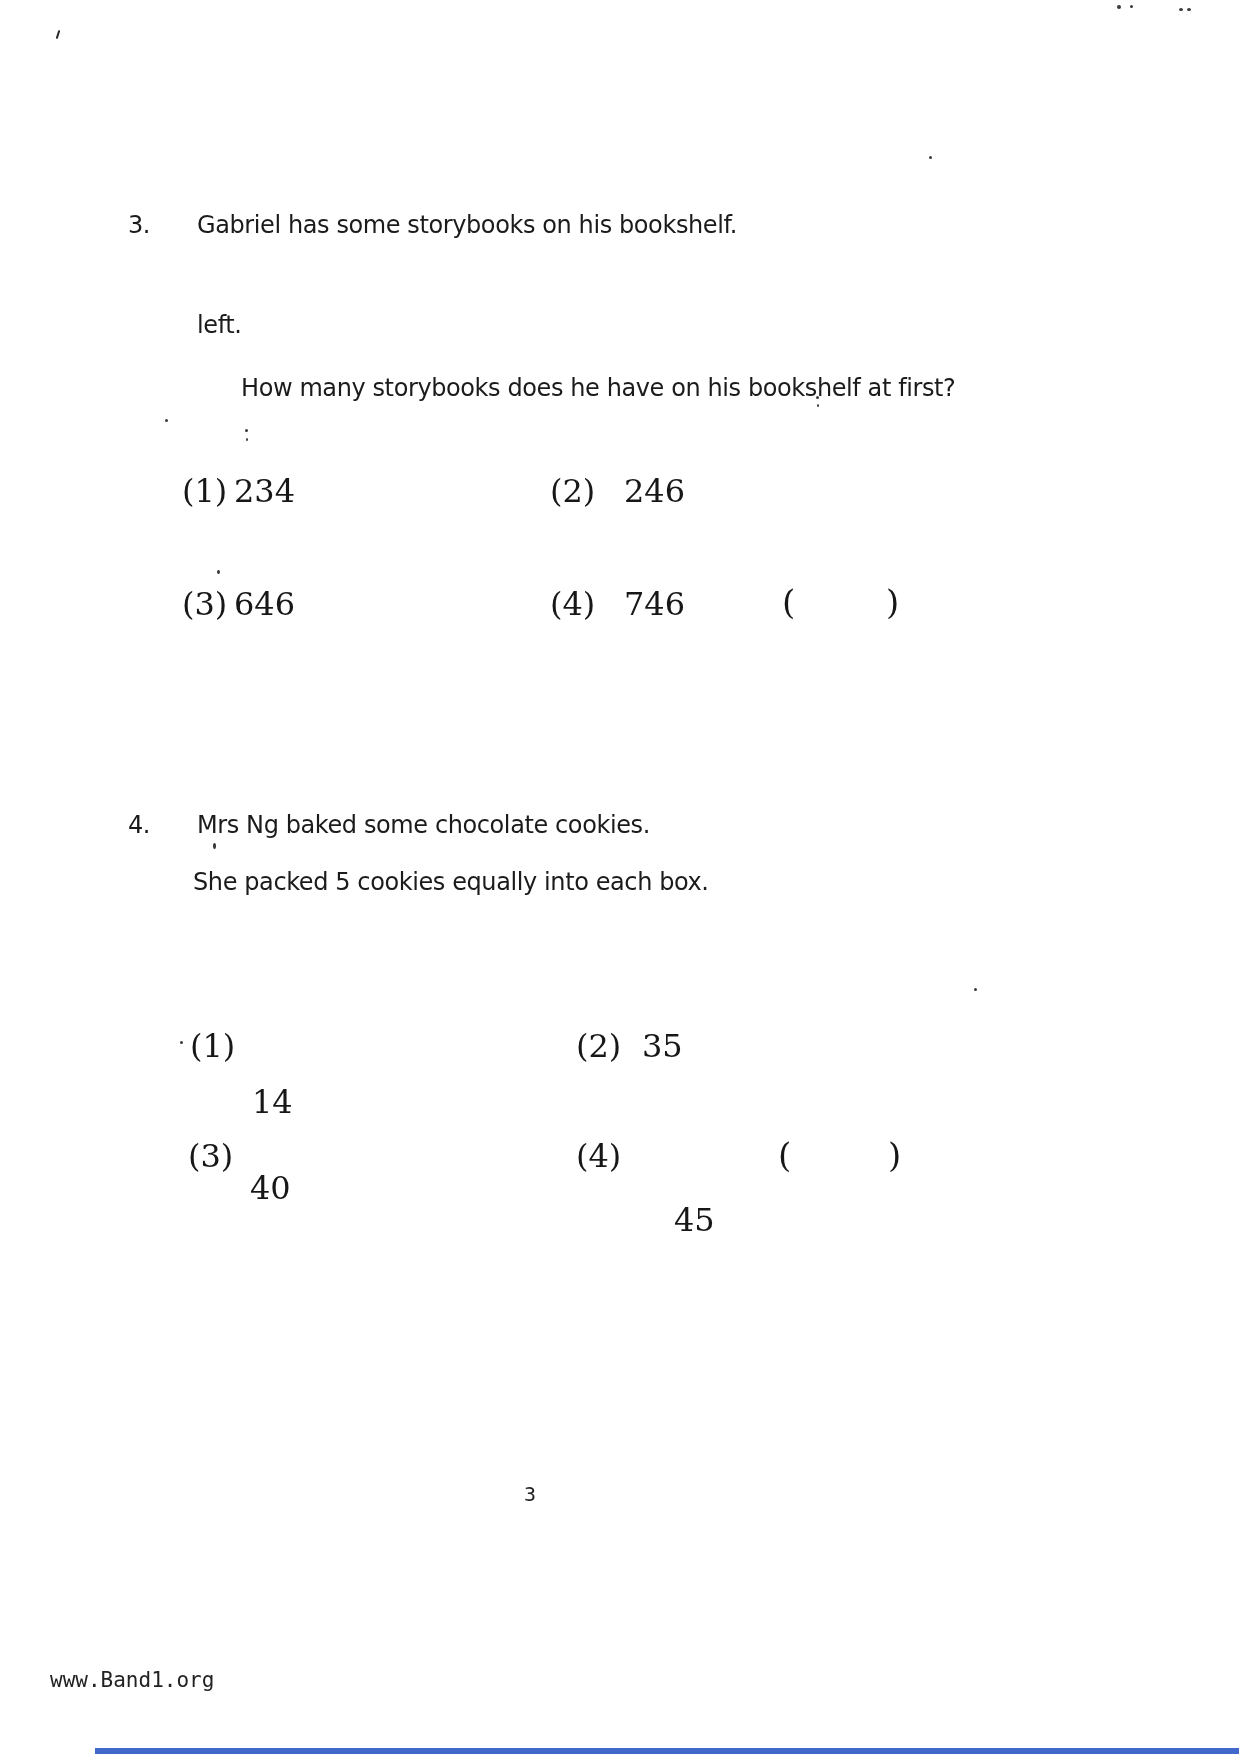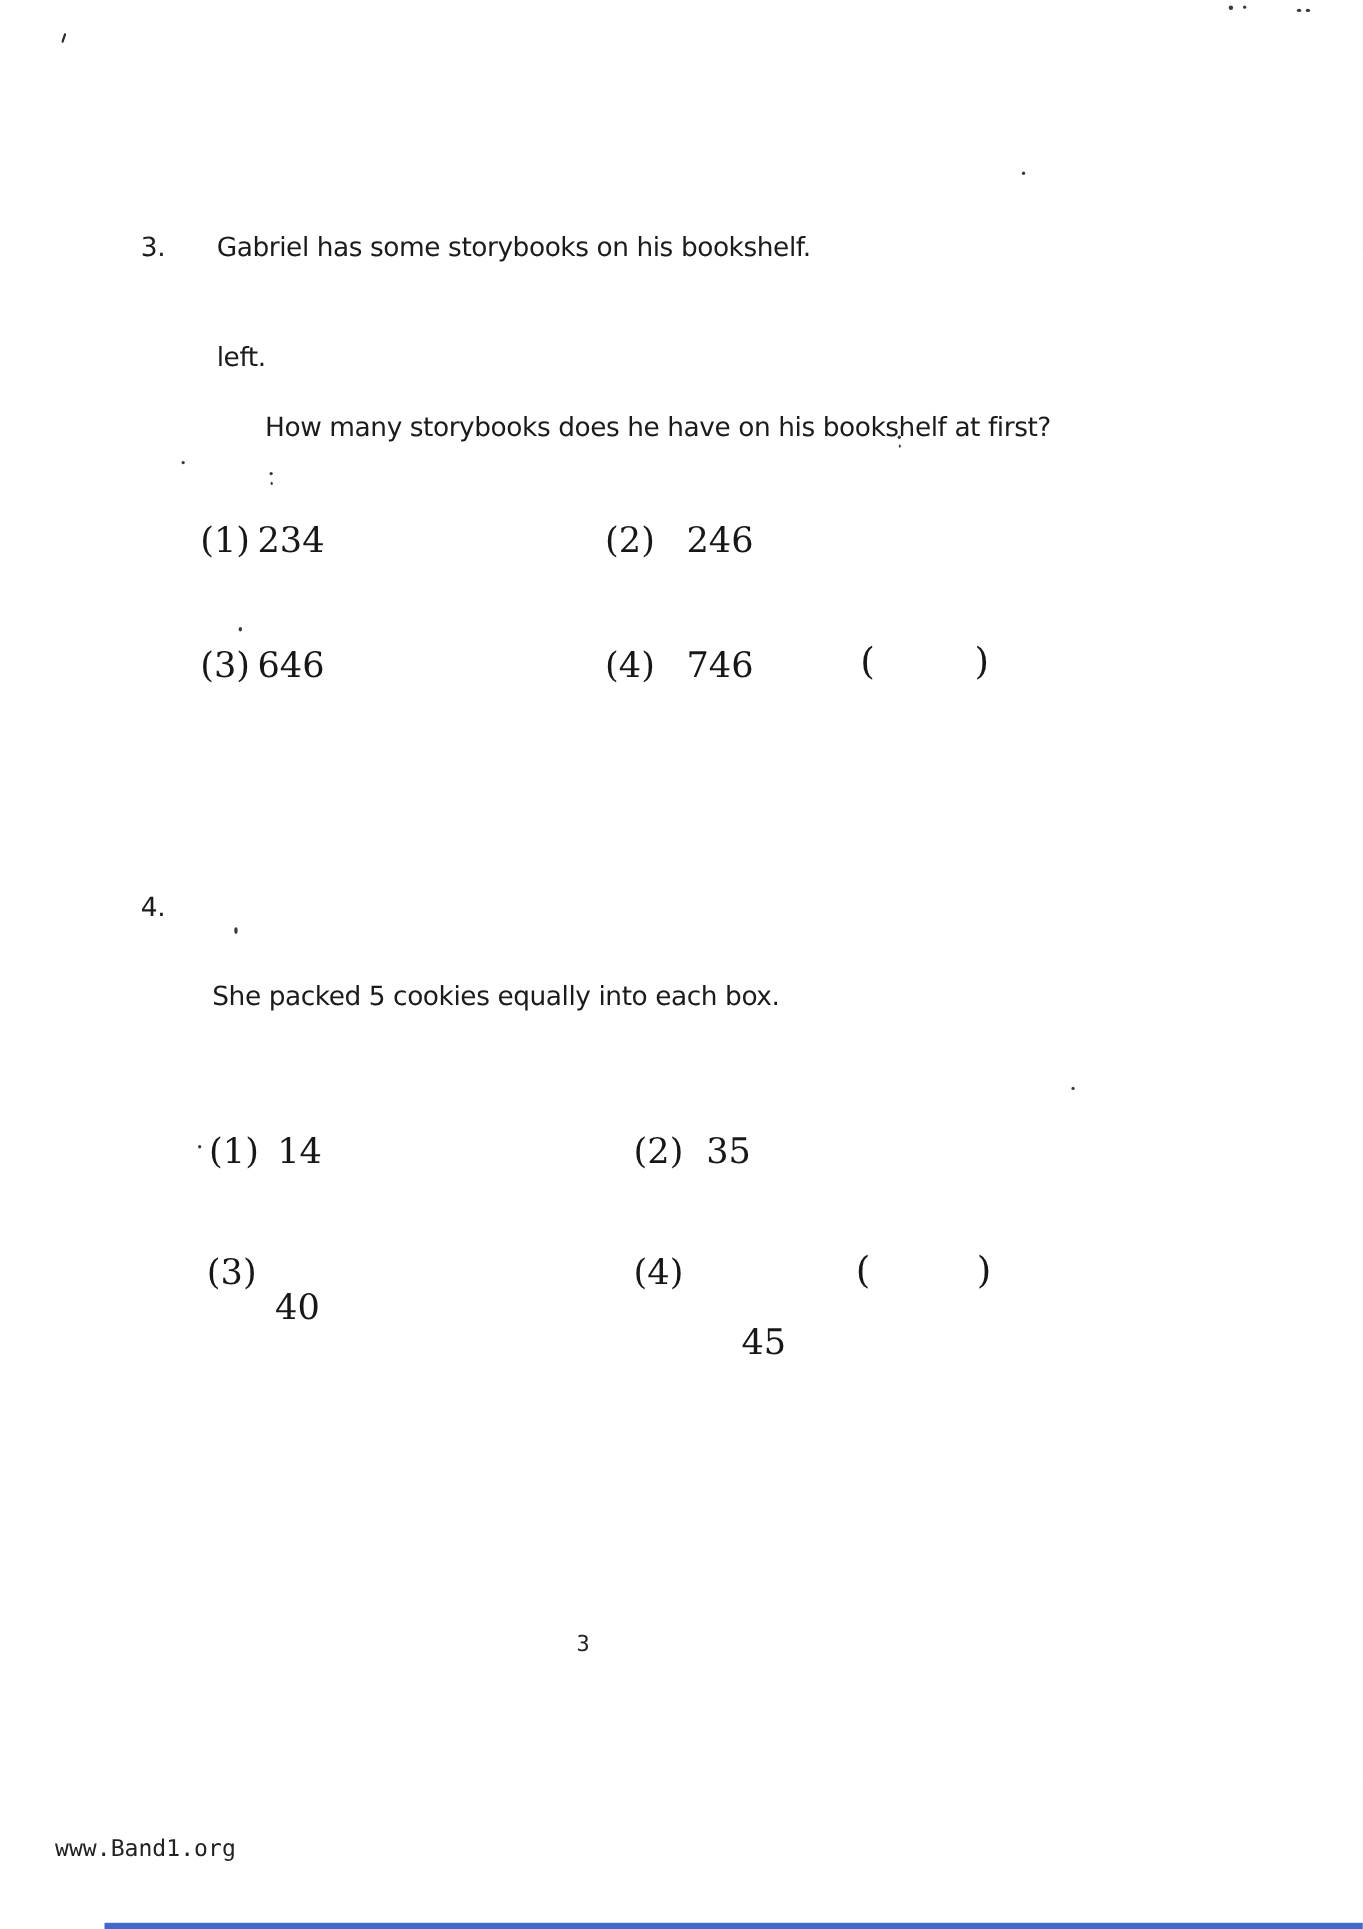--- a/index.html
+++ b/index.html
@@ -95,24 +95,25 @@
   <span class="opt" style="left:624px; top:475px;">246</span>
 
   <span class="opt" style="left:182px; top:588px;">(3)</span>
   <span class="opt" style="left:234px; top:588px;">646</span>
   <span class="opt" style="left:550px; top:588px;">(4)</span>
   <span class="opt" style="left:624px; top:588px;">746</span>
   <span class="bracket" style="left:782px; top:585px;">(</span>
   <span class="bracket" style="left:886px; top:585px;">)</span>
 
   <div class="qnum" style="left:128px; top:812px;">4.</div>
-  <div class="qline" style="left:193px; top:869px;margin-top:24px;">She packed 5 cookies equally into each box.</div>
+  <div class="qline" style="left:197px; top:812px;">Mrs Ng baked some chocolate cookies.</div>
+  <div class="qline" style="left:193px; top:869px;">She packed 5 cookies equally into each box.</div>
 
   <span class="opt" style="left:190px; top:1030px;">(1)</span>
-  <span class="opt" style="left:252px; top:1030px;">14</span>
+  <span class="opt" style="left:252px; top:1086px;">14</span>
   <span class="opt" style="left:576px; top:1030px;">(2)</span>
   <span class="opt" style="left:642px; top:1030px;">35</span>
 
   <span class="opt" style="left:188px; top:1140px;">(3)</span>
   <span class="opt" style="left:250px; top:1140px;margin-top:32px;">40</span>
   <span class="opt" style="left:576px; top:1140px;">(4)</span>
   <span class="opt" style="left:642px; top:1204px;margin-left:32px;">45</span>
   <span class="bracket" style="left:778px; top:1138px;">(</span>
   <span class="bracket" style="left:888px; top:1138px;">)</span>
 

